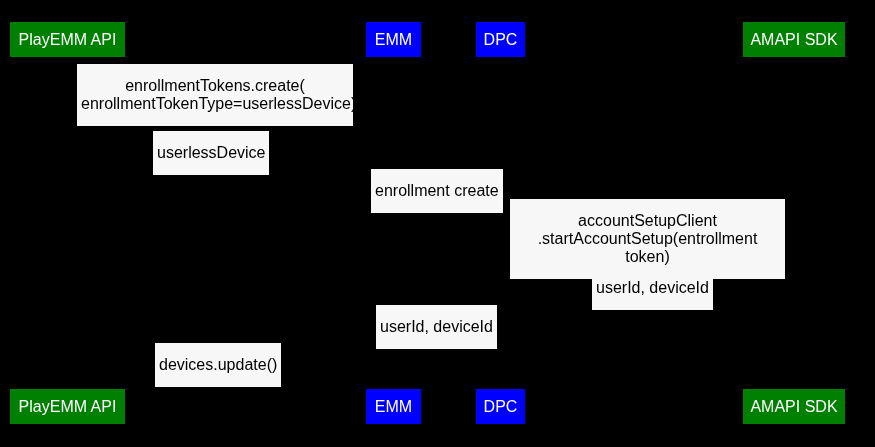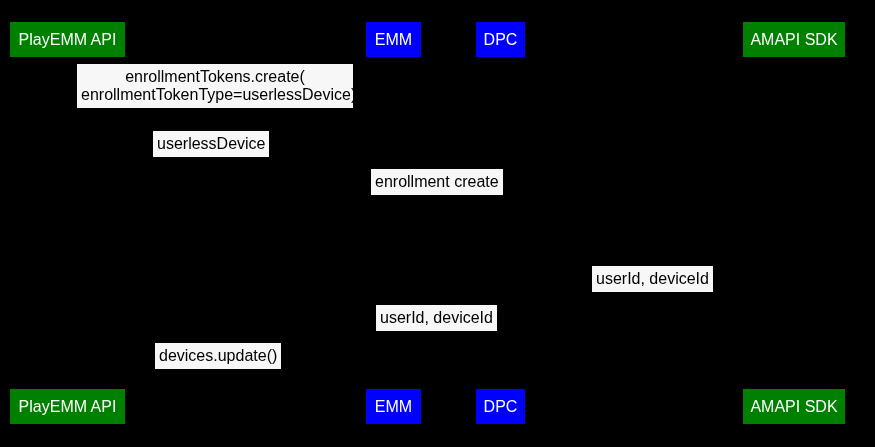--- a/index.html
+++ b/index.html
@@ -31,21 +31,21 @@
   .pos-emm     { left: 334px; width: 55px; margin-left: 32px;  }
   .pos-dpc     { left: 476px; width: 49px;  }
   .pos-amapi   { left: 743px; width: 102px; }
 
   .msg {
     position: absolute;
     background: #f7f7f7;
     color: #000000;
     font-size: 16px;
     line-height: 18px;
-    padding: 4px 4px;
+    padding: 13px 4px;
     white-space: pre-line;
     text-align: center;
     box-sizing: content-box;
   }
   .m1 { left: 77px;  top: 64px;  width: 268px; }
   .m2 { left: 153px; top: 131px; }
   .m3 { left: 371px; top: 169px; }
   .m4 { left: 510px; top: 199px; width: 267px; }
   .m5 { left: 592px; top: 266px; }
   .m6 { left: 376px; top: 305px; }
@@ -58,20 +58,22 @@
 
   <div class="actor row-top pos-playemm" style="background-color: rgb(0, 128, 0);">PlayEMM API</div>
   <div class="actor row-top pos-emm" style="background-color: rgb(0, 0, 255);">EMM</div>
   <div class="actor row-top pos-dpc" style="background-color: rgb(0, 0, 255);">DPC</div>
   <div class="actor row-top pos-amapi" style="background-color: rgb(0, 128, 0);">AMAPI SDK</div>
 
   <div class="msg m1">enrollmentTokens.create(
 enrollmentTokenType=userlessDevice)</div>
   <div class="msg m2">userlessDevice</div>
   <div class="msg m3">enrollment create</div>
+  <div class="msg m4">accountSetupClient
+.startAccountSetup(entrollment token)</div>
   <div class="msg m5">userId, deviceId</div>
   <div class="msg m6">userId, deviceId</div>
   <div class="msg m7">devices.update()</div>
 
   <div class="actor row-bottom pos-playemm" style="background-color: rgb(0, 128, 0);">PlayEMM API</div>
   <div class="actor row-bottom pos-emm" style="background-color: rgb(0, 0, 255);">EMM</div>
   <div class="actor row-bottom pos-dpc" style="background-color: rgb(0, 0, 255);">DPC</div>
   <div class="actor row-bottom pos-amapi" style="background-color: rgb(0, 128, 0);">AMAPI SDK</div>
 
 </div>

